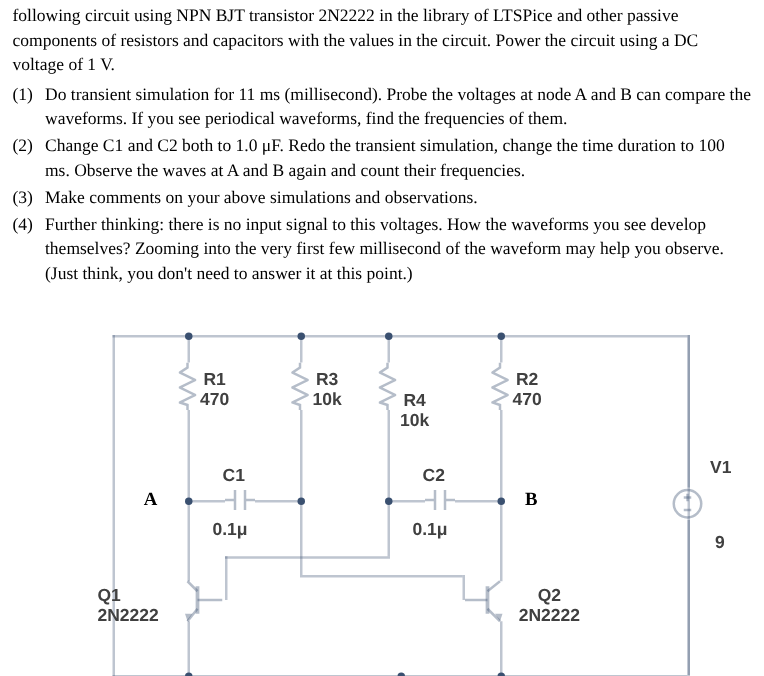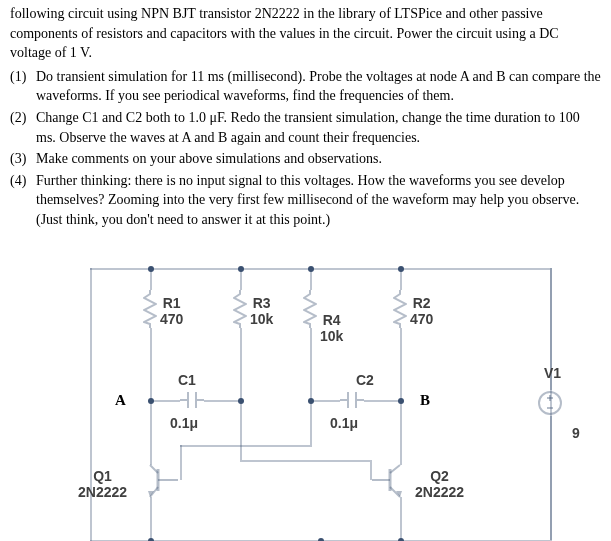--- a/index.html
+++ b/index.html
@@ -221,31 +221,31 @@
   <div class="comp-label" style="left:300px; top:62px;">
     <span>R4</span><br>
     <span>10k</span>
   </div>
   <div class="comp-label" style="left:390px; top:45px;">
     <span>R2</span><br>
     <span>470</span>
   </div>
   <div class="comp-label" style="left:158px; top:122px;"><span>C1</span></div>
   <div class="comp-label" style="left:150px; top:165px;"><span>0.1μ</span></div>
-  <div class="comp-label" style="left:336px; top:122px;text-align:center;"><span>C2</span></div>
+  <div class="comp-label" style="left:318px; top:122px;text-align:center;"><span>C2</span></div>
   <div class="comp-label" style="left:310px; top:165px;"><span>0.1μ</span></div>
 
-  <div class="comp-label" style="left:58px; top:218px; text-align:center;">
+  <div class="comp-label" style="left:58px; top:218px; text-align:left;">
     <span>Q1</span><br>
     <span>2N2222</span>
   </div>
   <div class="comp-label" style="left:395px; top:218px;">
     <span>Q2</span><br>
     <span>2N2222</span>
   </div>
 
-  <div class="comp-label" style="left:524px; top:115px;"><span>V1</span></div>
+  <div class="comp-label" style="left:548px; top:115px;"><span>V1</span></div>
   <div class="comp-label" style="left:552px; top:175px;"><span>9</span></div>
 
   <div class="node-label" style="left:95px; top:140px;">A</div>
   <div class="node-label" style="left:400px; top:140px;">B</div>
 
 </div>
 
 </body></html>

